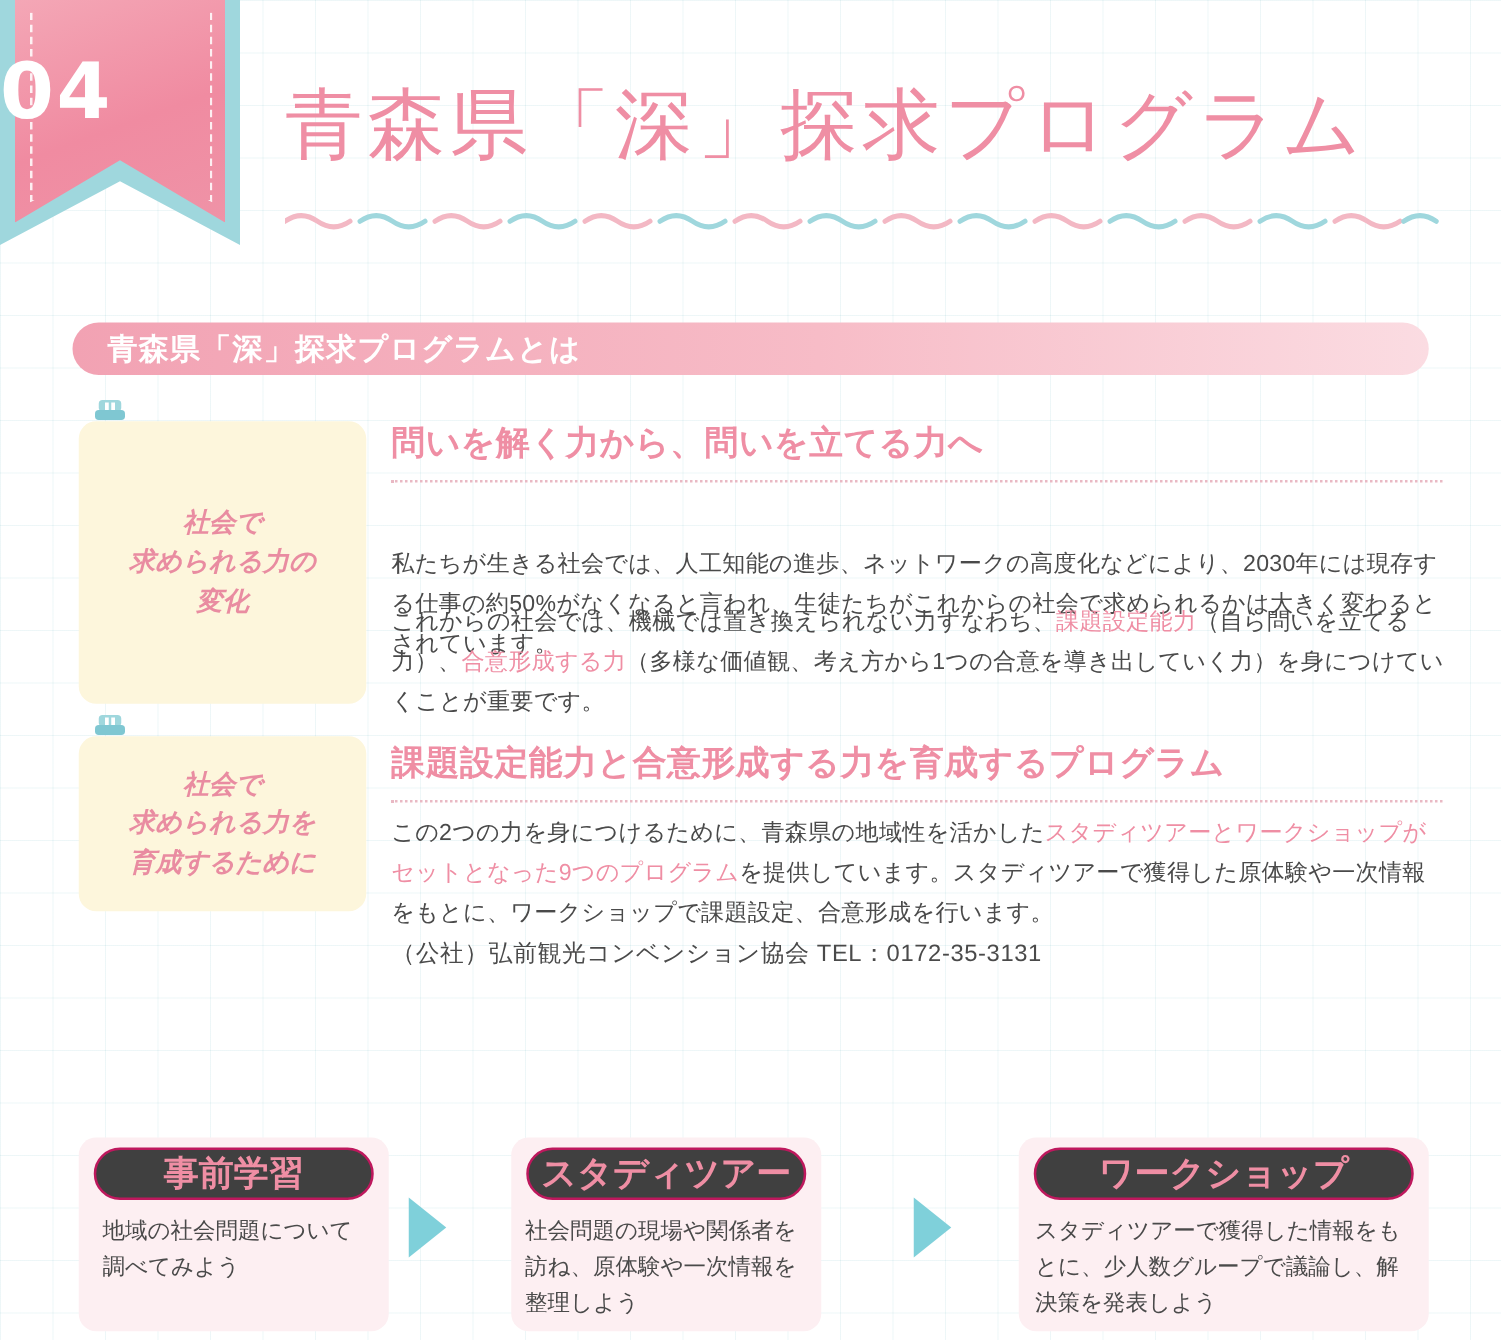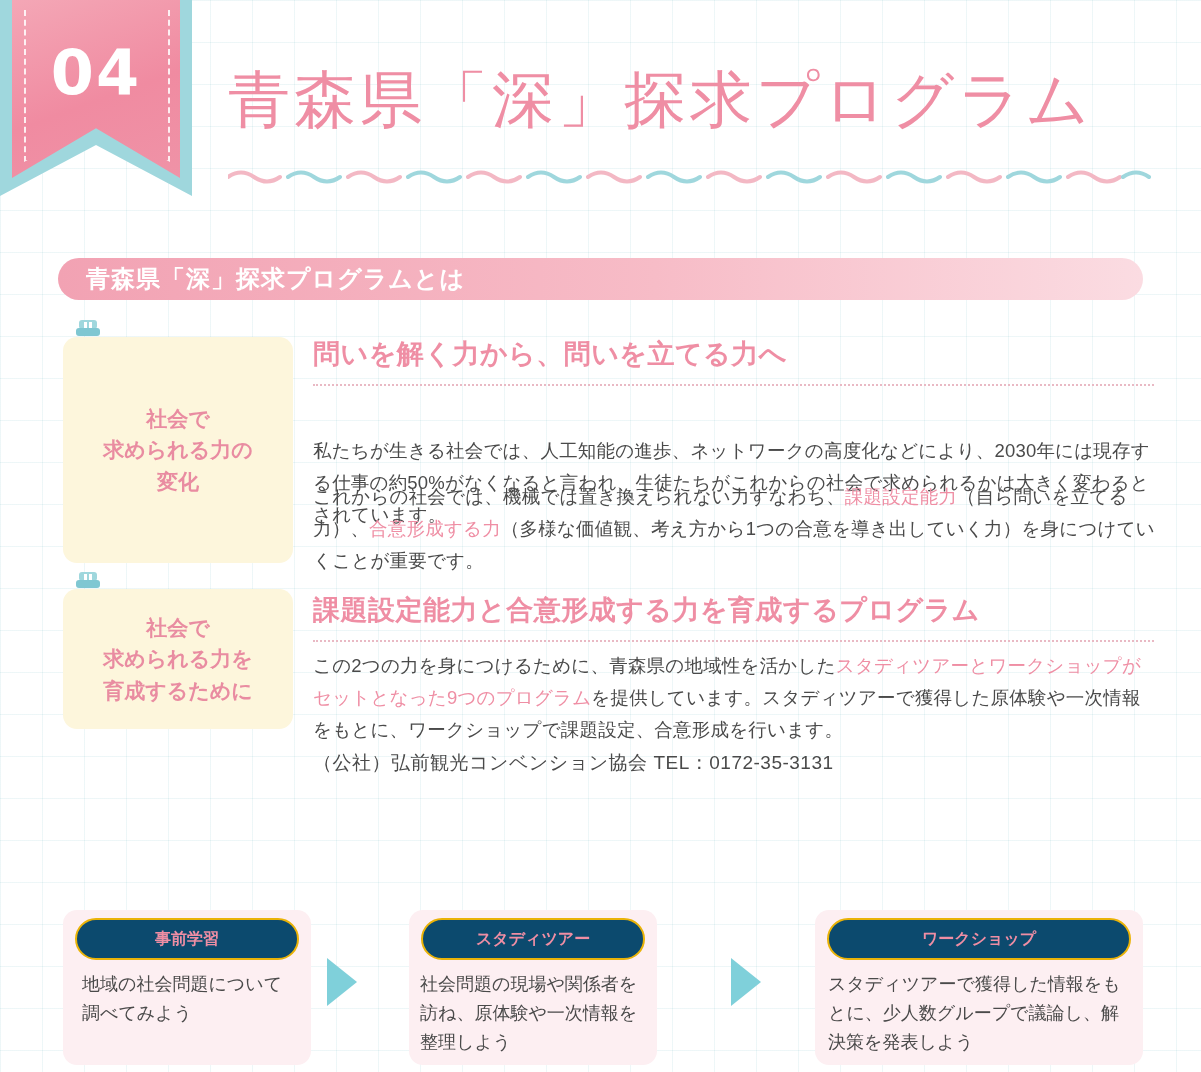--- a/index.html
+++ b/index.html
@@ -36,21 +36,21 @@
     clip-path:polygon(0 0,100% 0,100% 100%,50% 72%,0 100%);
   }
   .ribbon-dash{
     position:absolute;left:24px;top:10px;width:142px;height:150px;
     border:2px dashed rgba(255,255,255,.85);
     border-top:none;
     clip-path:polygon(0 0,100% 0,100% 100%,50% 74%,0 100%);
   }
   .ribbon-num{
     position:absolute;left:0;top:36px;width:192px;
-    text-align:center;color:#ffffff;
+    color:#ffffff;
     font-size:62px;font-weight:bold;letter-spacing:2px;
     font-family:"DejaVu Sans", sans-serif;
   }
   .main-title{
     position:absolute;left:228px;top:58px;
     color:#ef8ea4;
     font-size:62px;font-weight:normal;letter-spacing:4px;
     white-space:nowrap;
   }
   .title-wave{
@@ -71,20 +71,21 @@
   .yellow-box{
     position:absolute;
     background:#fdf6dc;
     border-radius:14px;
     color:#e98ca1;
     font-size:21px;font-weight:bold;
     line-height:1.5;
     display:flex;align-items:center;justify-content:center;
     text-align:center;
     box-sizing:border-box;
+    font-style:italic;
   }
   .clip-icon{
     position:absolute;width:26px;height:34px;
   }
 
   
   .sub-head{
     position:absolute;
     color:#ef8ea4;font-size:27px;font-weight:bold;
     letter-spacing:0.5px;white-space:nowrap;
@@ -112,22 +113,22 @@
     position:absolute;color:#4a4a4a;font-size:19px;letter-spacing:0.5px;
   }
 
   
   .flow-card{
     position:absolute;width:248px;height:155px;
     background:#fdeff2;border-radius:14px;
   }
   .flow-head{
     position:absolute;height:42px;border-radius:21px;
-    background:#0c4a6e;border:2px solid #eab308;
-    color:#ef8ea4;font-size:16px;font-weight:bold;
+    background:#404040;border:2px solid #be185d;
+    color:#ef8ea4;font-size:28px;font-weight:bold;
     display:flex;align-items:center;justify-content:center;
     box-sizing:border-box;
   }
   .flow-body{
     position:absolute;color:#4a4a4a;font-size:18px;line-height:1.6;
   }
   .arrow{
     position:absolute;width:0;height:0;
     border-top:24px solid transparent;
     border-bottom:24px solid transparent;

